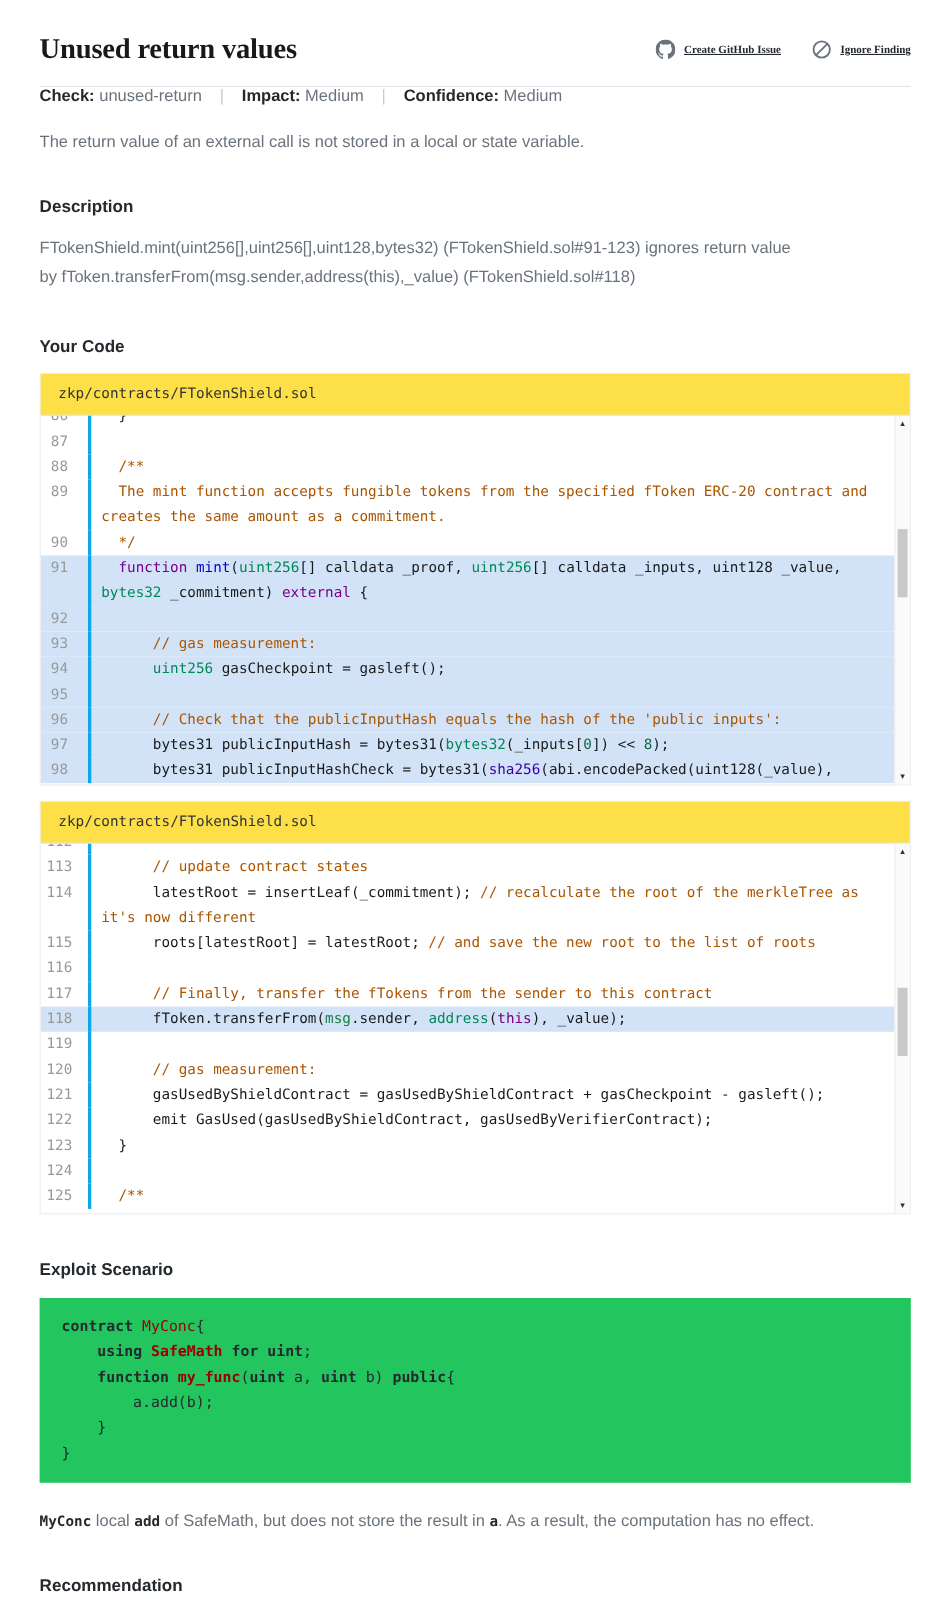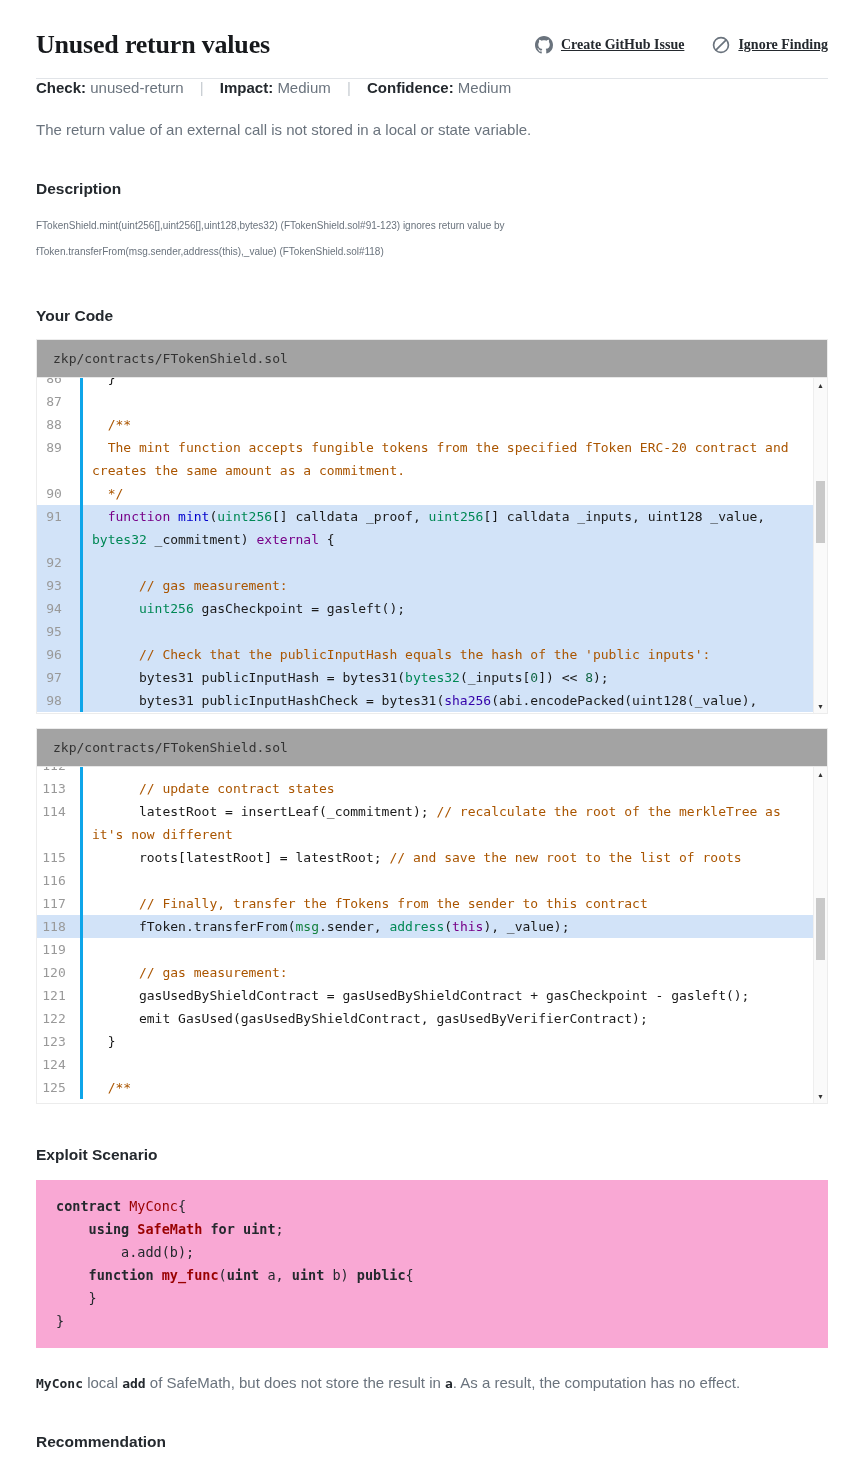--- a/index.html
+++ b/index.html
@@ -9,35 +9,35 @@
     font-family: "Liberation Sans", sans-serif;
     color: #24292e;
   }
   .page { padding: 0 36px 40px 36px; }
 
   
   .hdr { display:flex; align-items:center; margin-top:30px;font-family:Liberation Serif, serif; }
   .title { flex:1; font-size:26px; font-weight:700; color:#17191c; letter-spacing:-0.2px; }
   .actions { display:flex; align-items:center; gap:28px; }
   .action { display:flex; align-items:center; gap:8px; cursor:pointer; }
-  .action-label { font-size:14px; font-weight:700; text-decoration:underline; color:#24292e; }
+  .action-label { font-size:10px; font-weight:700; text-decoration:underline; color:#24292e; }
   .hdr-rule { border:none; border-top:1px solid #e1e4e8; margin-top:18px; }
 
   
   .meta { font-size:15px; color:#6a737d; }
   .meta b { color:#24292e; font-weight:700; }
   .meta .sep { color:#c6cbd1; margin:0 12px; }
   .summary { margin-top:25px; font-size:15px; color:#6a737d; }
 
   .sec-h { margin-top:42px; font-size:15.5px; font-weight:700; color:#24292e; }
-  .sec-p { margin-top:15px; font-size:10px; color:#6a737d; line-height:26px; max-width:700px; }
+  .sec-p { margin-top:15px; font-size:15px; color:#6a737d; line-height:26px; max-width:700px; }
 
   
   .viewer { margin-top:14px; border:1px solid #ececec; }
-  .viewer-header { background:#a3a3a3; border-bottom:1px solid #e8e8e8; padding:11px 16px;
+  .viewer-header { background:#fde047; border-bottom:1px solid #e8e8e8; padding:11px 16px;
     font-family:"DejaVu Sans Mono", monospace; font-size:13px; color:#333; }
   .viewer-body { display:flex; }
   .code-scroll { flex:1; overflow:hidden; position:relative; }
   .code-scroll.b1 { height:335px; }
   .code-scroll.b2 { height:336px; }
   .code-content.b1 { margin-top:-11px; }
   .code-content.b2 { margin-top:-13px; }
   .row { display:flex; font-family:"DejaVu Sans Mono", monospace; font-size:13px; line-height:23px; }
   .row.hl { background:#d2e3f8; }
   .ln { flex:none; width:46px; text-align:center; padding-right:9px; color:#999; border-right:3px solid #0ea5e9; }
@@ -51,21 +51,21 @@
   .t-red { color:#15803d; }
 
   
   .sb { flex:none; width:14px; background:#fafafa; border-left:1px solid #eee; display:flex; flex-direction:column; }
   .sb-btn { height:14px; display:flex; align-items:center; justify-content:center;
             font-size:7px; color:#333; cursor:pointer; }
   .sb-track { flex:1; position:relative; }
   .sb-thumb { position:absolute; left:2px; right:2px; background:#c9c9c9; }
 
   
-  .xpre { margin-top:16px; background:#f9a8d4; padding:15px 20px; font-family:"DejaVu Sans Mono", monospace;
+  .xpre { margin-top:16px; background:#22c55e; padding:15px 20px; font-family:"DejaVu Sans Mono", monospace;
           font-size:13.5px; line-height:23px; color:#24292e; }
   .xline { white-space:pre; min-height:23px; }
   .t-kwb { font-weight:700; color:#24292e; }
   .t-redb { font-weight:700; color:#990000; }
   .t-redp { color:#990000; }
 
   .note { margin-top:26px; font-size:15px; color:#6a737d; }
   .note .mono-b { font-family:"DejaVu Sans Mono", monospace; font-weight:700; color:#24292e; font-size:13px; }
 
   svg { display:block; }
@@ -256,22 +256,22 @@
         </div>
         <div class="sb-btn">▼</div>
       </div>
     </div>
   </div>
 
   <h2 class="sec-h">Exploit Scenario</h2>
   <div class="xpre">
       <div class="xline"><span class="t-kwb">contract</span><span> </span><span class="t-redp">MyConc</span><span>{</span></div>
       <div class="xline"><span>    </span><span class="t-kwb">using</span><span> </span><span class="t-redb">SafeMath</span><span> </span><span class="t-kwb">for</span><span> </span><span class="t-kwb">uint</span><span>;</span></div>
+      <div class="xline"><span>    </span><span class="t-kwb">function</span><span> </span><span class="t-redb">my_func</span><span>(</span><span class="t-kwb">uint</span><span> a, </span><span class="t-kwb">uint</span><span> b) </span><span class="t-kwb">public</span><span>{</span></div>
       <div class="xline"><span>        a.add(b);</span></div>
-      <div class="xline"><span>    </span><span class="t-kwb">function</span><span> </span><span class="t-redb">my_func</span><span>(</span><span class="t-kwb">uint</span><span> a, </span><span class="t-kwb">uint</span><span> b) </span><span class="t-kwb">public</span><span>{</span></div>
       <div class="xline"><span>    }</span></div>
       <div class="xline"><span>}</span></div>
     </div>
 
   <p class="note"><span class="mono-b">MyConc</span><span> local </span><span class="mono-b">add</span><span> of SafeMath, but does not store the result in </span><span class="mono-b">a</span><span>. As a result, the computation has no effect.</span></p>
 
   <h2 class="sec-h">Recommendation</h2>
 
 </div>
 

